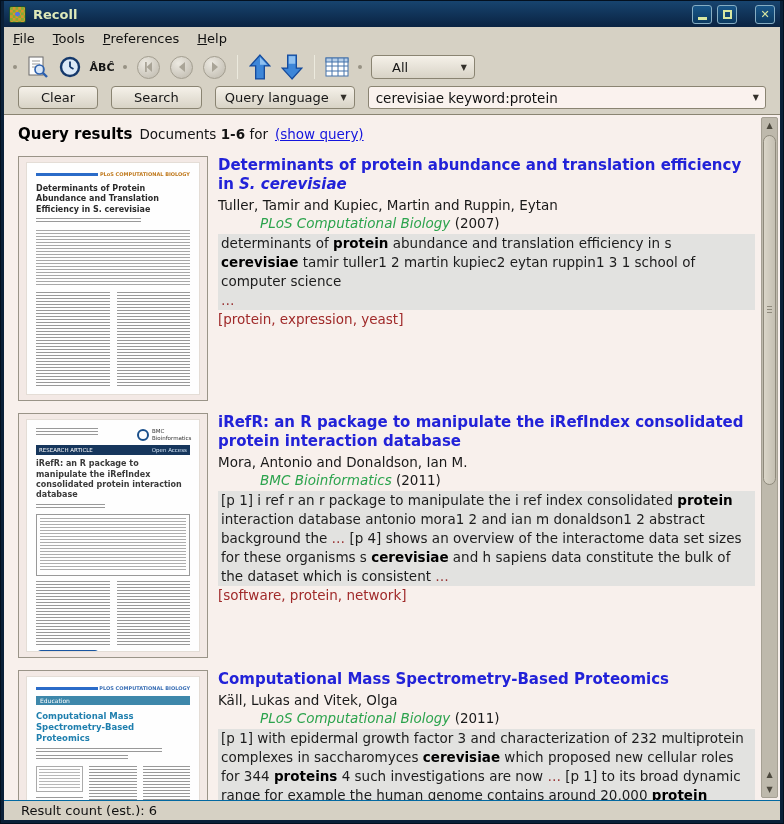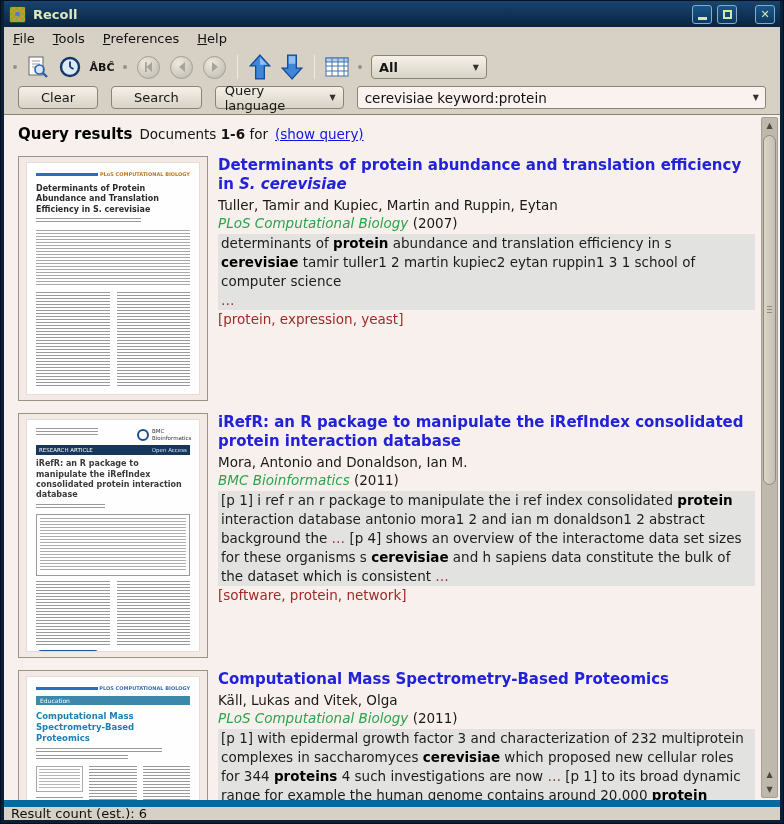--- a/index.html
+++ b/index.html
@@ -38,28 +38,28 @@
   .tb-btn { width:32px; height:30px; display:flex; align-items:center; justify-content:center; }
   .tb-sep { width:1px; height:24px; background:#aaa599; border-right:1px solid #eceade; margin:0 6px; }
   .abc { font-size:11px; font-weight:600; letter-spacing:0; color:#141414; }
   .nav-circle { width:23px; height:23px; border-radius:50%; border:1px solid #a39e90;
     background:radial-gradient(circle at 35% 30%, #ece9e1, #bcb7ab);
     display:flex; align-items:center; justify-content:center; margin:0 5px; }
 
   .combo { height:24px; background:linear-gradient(#f5f1e9,#d8d3c6); border:1px solid #8a8472;
            border-radius:4px; display:flex; align-items:center; font-size:13px; color:#161616; }
   .combo .cb-arrow { font-size:8px; color:#33302a; padding:0 7px; margin-left:auto; }
-  .combo-all { width:116px; padding-left:7px; margin-left:4px;font-weight:bold; }
+  .combo-all { width:104px; padding-left:20px; margin-left:4px; }
 
   .searchrow { height:29px; flex:0 0 29px; display:flex; align-items:center; gap:13px;
                padding:0 14px 4px 14px; }
   .btn { height:23px; padding:0 22px; font-size:13px; color:#161616;
          background:linear-gradient(#f5f1e9,#d8d3c6); border:1px solid #8a8472;
          border-radius:4px; display:flex; align-items:center; }
-  .combo-ql { width:129px; padding-left:9px; height:23px; }
+  .combo-ql { width:140px; padding-left:9px; height:23px; }
   .query-combo { flex:1; height:23px; background:#faf2ee; border:1px solid #8a8472;
                  border-radius:3px; display:flex; align-items:center;gap:32px; }
   .query-combo input { flex:1; border:none; outline:none; background:transparent;
                  font-family:inherit; font-size:13.5px; color:#111; padding:0 7px; }
   .query-combo .cb-arrow { font-size:8px; color:#33302a; padding:0 6px; }
 
   
   .results { flex:1 1 auto; position:relative; background:#f8f0ec;
              border-top:1px solid #8a8472; overflow:hidden; }
   .results-inner { position:absolute; top:0; left:0; right:21px; bottom:0;
@@ -75,21 +75,21 @@
            padding:5px 7px; }
   .page { width:100%; height:100%; background:#fefefe; border:1px solid #e4ddd6;
           padding:8px 9px; overflow:hidden; position:relative; }
   .lines { background-image:repeating-linear-gradient(to bottom,
             rgba(70,70,70,.55) 0px, rgba(70,70,70,.55) 1px, transparent 1px, transparent 3px); }
 
   .res-text { flex:1; min-width:0; }
   .res-title { font-size:15px; font-weight:bold; color:#2222d8; line-height:19px; margin-bottom:2px; }
   .res-title .it { font-style:italic; }
   .res-authors { font-size:13.5px; color:#191919; line-height:18px; }
-  .res-journal { font-size:13.5px; line-height:18px; color:#191919; }
+  .res-journal { font-size:13.5px; line-height:18px; color:#191919;margin-left:42px; }
   .res-journal .jname { color:#2ca34d; font-style:italic; }
   .res-snippet { background:#e2e2e0; font-size:13.5px; line-height:19px; color:#1c1c1c;
                  padding:0 3px; margin-top:2px; }
   .res-snippet .hl { font-weight:bold; color:#000; }
   .red { color:#993333; }
   .res-keywords { color:#a02a2a; font-size:13.5px; line-height:19px; }
 
   
   .sb { position:absolute; top:2px; right:2px; bottom:2px; width:17px;
         background:#beb9ac; border:1px solid #a5a093; border-radius:2px; }
@@ -98,22 +98,22 @@
   .sb-up { top:0; }
   .sb-up2 { bottom:15px; }
   .sb-down { bottom:0; }
   .sb-thumb { position:absolute; top:17px; left:1px; right:1px; height:350px;
               background:linear-gradient(90deg,#dad5c8,#c4bfb2); border:1px solid #8f8a7c;
               border-radius:8px; }
   .sb-grip { position:absolute; top:50%; left:3px; right:3px; height:8px; margin-top:-4px;
              background-image:repeating-linear-gradient(to bottom,#8f8a7c 0 1px,transparent 1px 3px); }
 
   
-  .statusbar { height:20px; flex:0 0 20px; border-top:7px solid #0369a1;
-               display:flex; align-items:center; padding:0 7px; font-size:13px; color:#101010; }
+  .statusbar { height:20px; flex:0 0 20px; border-top:1px solid #0369a1;
+               display:flex; align-items:center; padding:0 17px; font-size:13px; color:#101010; }
 
   
   .p-head { display:flex; justify-content:space-between; align-items:flex-start; }
   .p-links { width:62px; height:3px; background:#2a6bc8; margin-top:2px; }
   .p-brand { font-size:5px; color:#c07a1e; font-weight:bold; white-space:nowrap; }
   .p-brand.blue { color:#3a6fb5; }
   .p1-title { font-size:8px; font-weight:600; color:#2b2b2b; line-height:1.3; margin:7px 0 3px; }
   .p1-authors { height:6px; width:68%; margin-bottom:6px; }
   .p1-abstract { height:56px; margin-bottom:6px; opacity:.85; }
   .p-cols { display:flex; gap:7px; }

